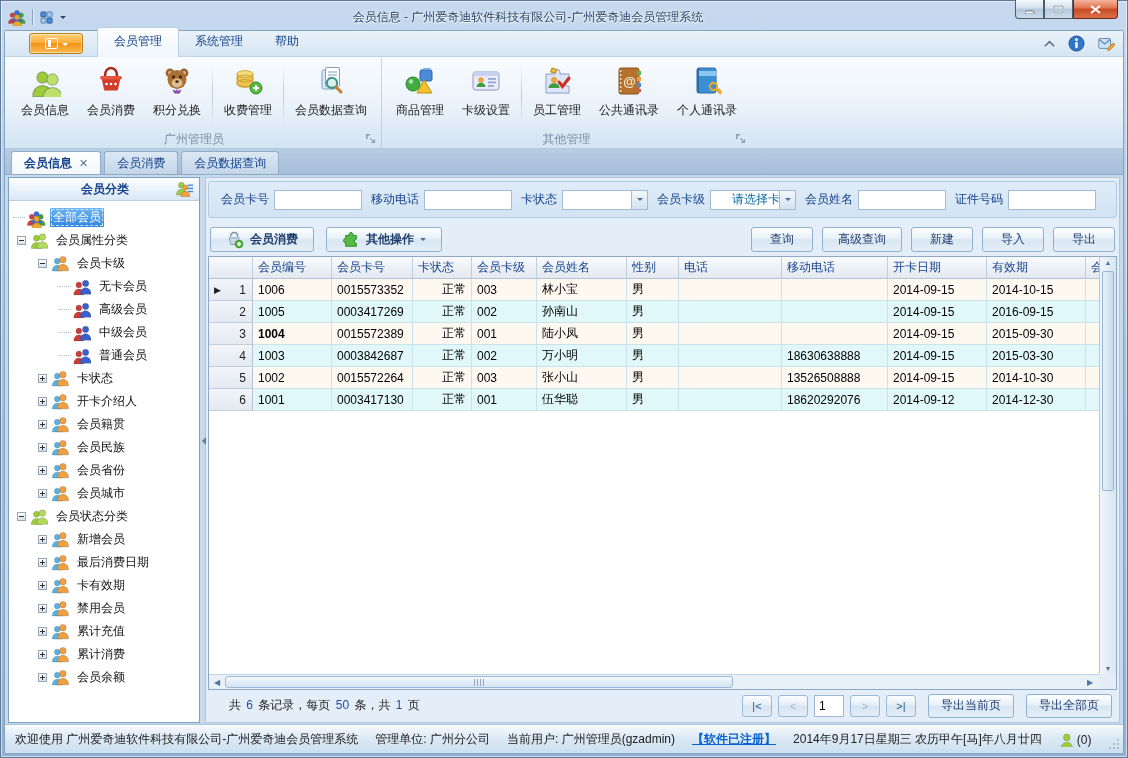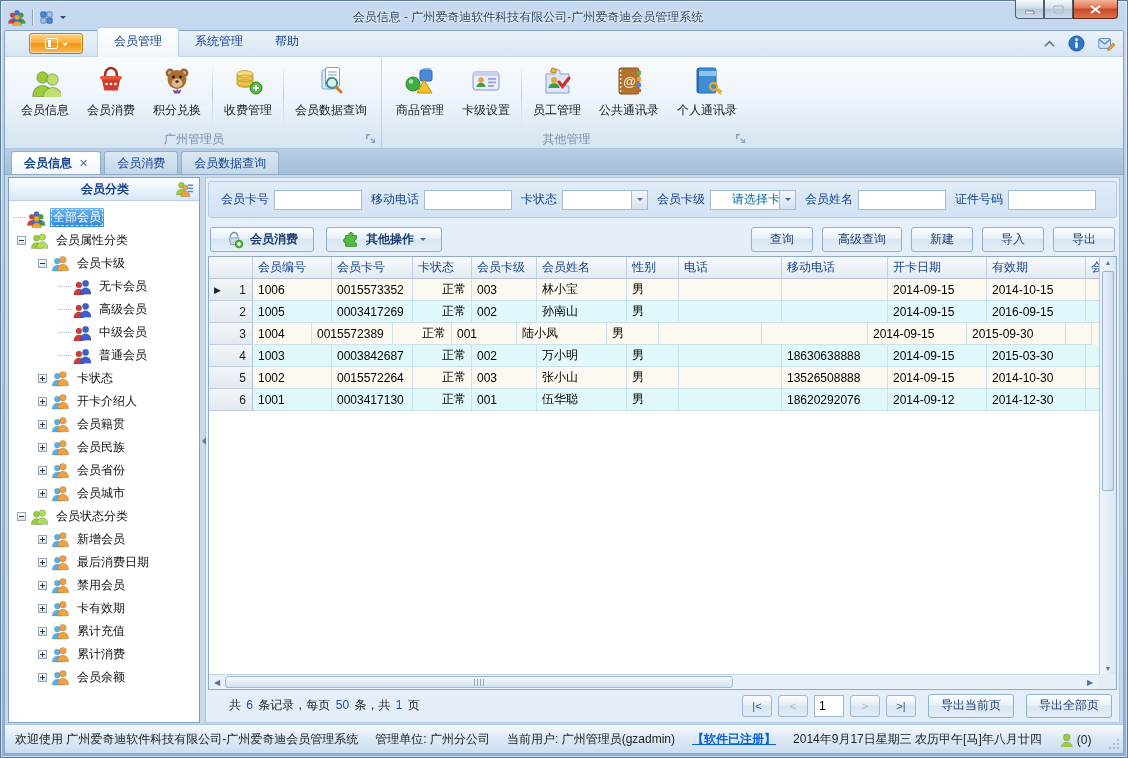--- a/index.html
+++ b/index.html
@@ -719,38 +719,38 @@
                   <g transform="translate(1 3) scale(1.2)">
                     <circle cx="5" cy="3.1" r="2.7" fill="#58B0E8" stroke="rgba(40,60,30,.35)" stroke-width=".5"></circle>
                     <path d="M.4 11.8c0-3 2.1-4.9 4.6-4.9s4.6 1.9 4.6 4.9v.5H.4z" fill="#58B0E8" stroke="rgba(40,60,30,.35)" stroke-width=".5"></path>
                   </g>
                   <g transform="translate(6.5 1) scale(1.35)">
                     <circle cx="5" cy="3.1" r="2.7" fill="#F59E3F" stroke="rgba(40,60,30,.35)" stroke-width=".5"></circle>
                     <path d="M.4 11.8c0-3 2.1-4.9 4.6-4.9s4.6 1.9 4.6 4.9v.5H.4z" fill="#F59E3F" stroke="rgba(40,60,30,.35)" stroke-width=".5"></path>
                   </g>
                 </svg>
               </span>
+              <span class="tlabel">卡有效期</span>
+            </div>
+            <div class="titem" style="padding-left: 29px;">
+              <span class="texp plus"></span>
+              <span class="ticon">
+                <svg width="18" height="18" viewBox="0 0 20 20">
+                  <path d="M2 17l5-4h8l3 4z" fill="#6CC24A"></path>
+                  <g transform="translate(1 3) scale(1.2)">
+                    <circle cx="5" cy="3.1" r="2.7" fill="#58B0E8" stroke="rgba(40,60,30,.35)" stroke-width=".5"></circle>
+                    <path d="M.4 11.8c0-3 2.1-4.9 4.6-4.9s4.6 1.9 4.6 4.9v.5H.4z" fill="#58B0E8" stroke="rgba(40,60,30,.35)" stroke-width=".5"></path>
+                  </g>
+                  <g transform="translate(6.5 1) scale(1.35)">
+                    <circle cx="5" cy="3.1" r="2.7" fill="#F59E3F" stroke="rgba(40,60,30,.35)" stroke-width=".5"></circle>
+                    <path d="M.4 11.8c0-3 2.1-4.9 4.6-4.9s4.6 1.9 4.6 4.9v.5H.4z" fill="#F59E3F" stroke="rgba(40,60,30,.35)" stroke-width=".5"></path>
+                  </g>
+                </svg>
+              </span>
               <span class="tlabel">禁用会员</span>
-            </div>
-            <div class="titem" style="padding-left: 29px;">
-              <span class="texp plus"></span>
-              <span class="ticon">
-                <svg width="18" height="18" viewBox="0 0 20 20">
-                  <path d="M2 17l5-4h8l3 4z" fill="#6CC24A"></path>
-                  <g transform="translate(1 3) scale(1.2)">
-                    <circle cx="5" cy="3.1" r="2.7" fill="#58B0E8" stroke="rgba(40,60,30,.35)" stroke-width=".5"></circle>
-                    <path d="M.4 11.8c0-3 2.1-4.9 4.6-4.9s4.6 1.9 4.6 4.9v.5H.4z" fill="#58B0E8" stroke="rgba(40,60,30,.35)" stroke-width=".5"></path>
-                  </g>
-                  <g transform="translate(6.5 1) scale(1.35)">
-                    <circle cx="5" cy="3.1" r="2.7" fill="#F59E3F" stroke="rgba(40,60,30,.35)" stroke-width=".5"></circle>
-                    <path d="M.4 11.8c0-3 2.1-4.9 4.6-4.9s4.6 1.9 4.6 4.9v.5H.4z" fill="#F59E3F" stroke="rgba(40,60,30,.35)" stroke-width=".5"></path>
-                  </g>
-                </svg>
-              </span>
-              <span class="tlabel">卡有效期</span>
             </div>
             <div class="titem" style="padding-left: 29px;">
               <span class="texp plus"></span>
               <span class="ticon">
                 <svg width="18" height="18" viewBox="0 0 20 20">
                   <path d="M2 17l5-4h8l3 4z" fill="#6CC24A"></path>
                   <g transform="translate(1 3) scale(1.2)">
                     <circle cx="5" cy="3.1" r="2.7" fill="#58B0E8" stroke="rgba(40,60,30,.35)" stroke-width=".5"></circle>
                     <path d="M.4 11.8c0-3 2.1-4.9 4.6-4.9s4.6 1.9 4.6 4.9v.5H.4z" fill="#58B0E8" stroke="rgba(40,60,30,.35)" stroke-width=".5"></path>
                   </g>
@@ -914,21 +914,21 @@
                 <div class="gc" style="width: 106px;"></div>
                 <div class="gc" style="width: 99px;">2014-09-15</div>
                 <div class="gc" style="width: 99px;">2016-09-15</div>
                 <div class="gc" style="width: 26px;"></div>
               </div>
               <div class="grow" style="background: rgb(253, 249, 240);">
                 <div class="gind" style="width: 44px;">
                   <span class="cur-arrow"></span>
                   <span>3</span>
                 </div>
-                <div class="gc" style="width: 59px;">1004</div>
+                <div class="gc" style="width: 79px; font-weight: bold;">1004</div>
                 <div class="gc" style="width: 81px;">0015572389</div>
                 <div class="gc num" style="width: 59px;">正常</div>
                 <div class="gc" style="width: 65px;">001</div>
                 <div class="gc" style="width: 90px;">陆小凤</div>
                 <div class="gc" style="width: 52px;">男</div>
                 <div class="gc" style="width: 103px;"></div>
                 <div class="gc" style="width: 106px;"></div>
                 <div class="gc" style="width: 99px;">2014-09-15</div>
                 <div class="gc" style="width: 99px;">2015-09-30</div>
                 <div class="gc" style="width: 26px;"></div>

